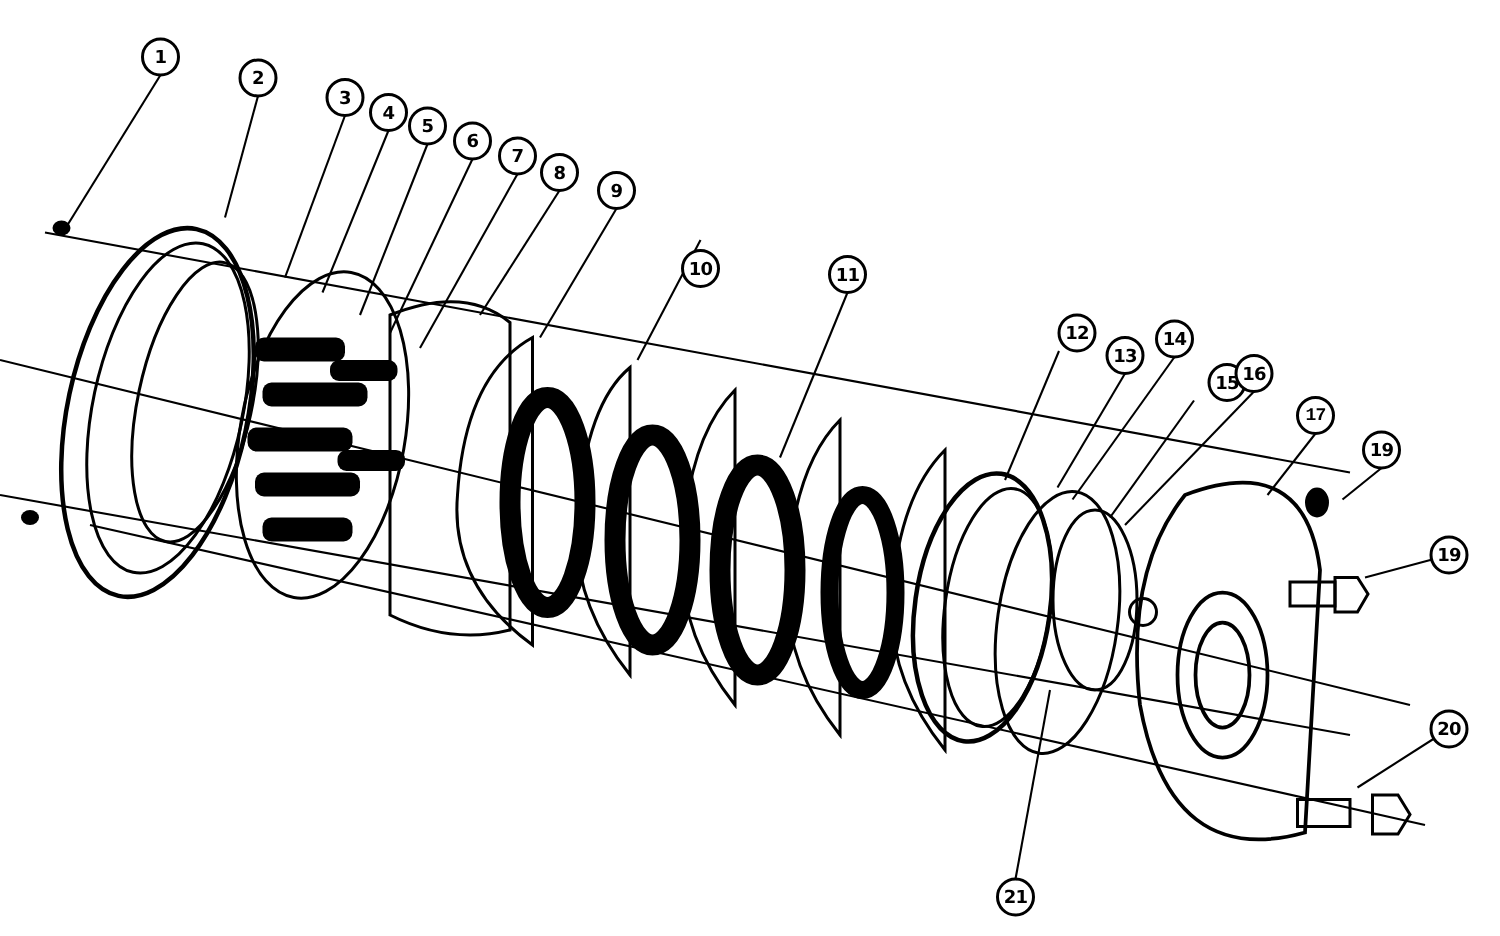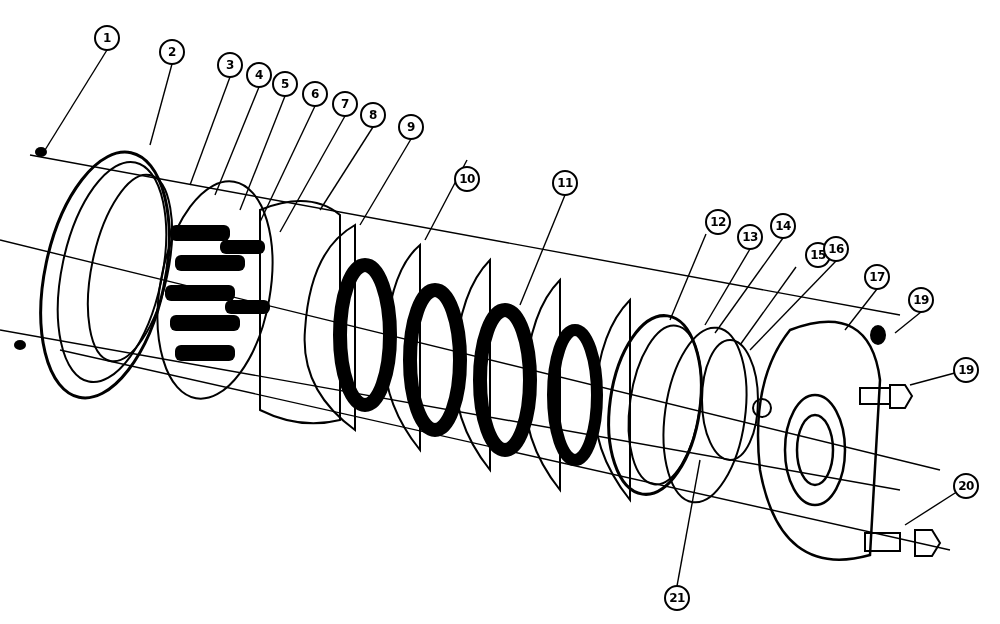--- a/index.html
+++ b/index.html
@@ -121,18 +121,18 @@
     <div class="callout" style="left: 332px; top: 91px;">7</div>
     <div class="callout" style="left: 360px; top: 102px;">8</div>
     <div class="callout" style="left: 398px; top: 114px;">9</div>
     <div class="callout" style="left: 454px; top: 135px; margin-top: 31px;">10</div>
     <div class="callout" style="left: 552px; top: 170px;">11</div>
     <div class="callout" style="left: 693px; top: 209px; margin-left: 12px;">12</div>
     <div class="callout" style="left: 737px; top: 224px;">13</div>
     <div class="callout" style="left: 770px; top: 213px;">14</div>
     <div class="callout" style="left: 805px; top: 242px;">15</div>
     <div class="callout" style="left: 823px; top: 236px;">16</div>
-    <div class="callout" style="left: 864px; top: 264px;">17</div>
+    <div class="callout" style="left: 864px; top: 264px; font-family: Liberation Mono, monospace;">17</div>
     <div class="callout" style="left: 908px; top: 287px;">19</div>
     <div class="callout" style="left: 953px; top: 357px;">19</div>
     <div class="callout" style="left: 953px; top: 473px;">20</div>
     <div class="callout" style="left: 664px; top: 585px;">21</div>
   </div>
 
 </body></html>

